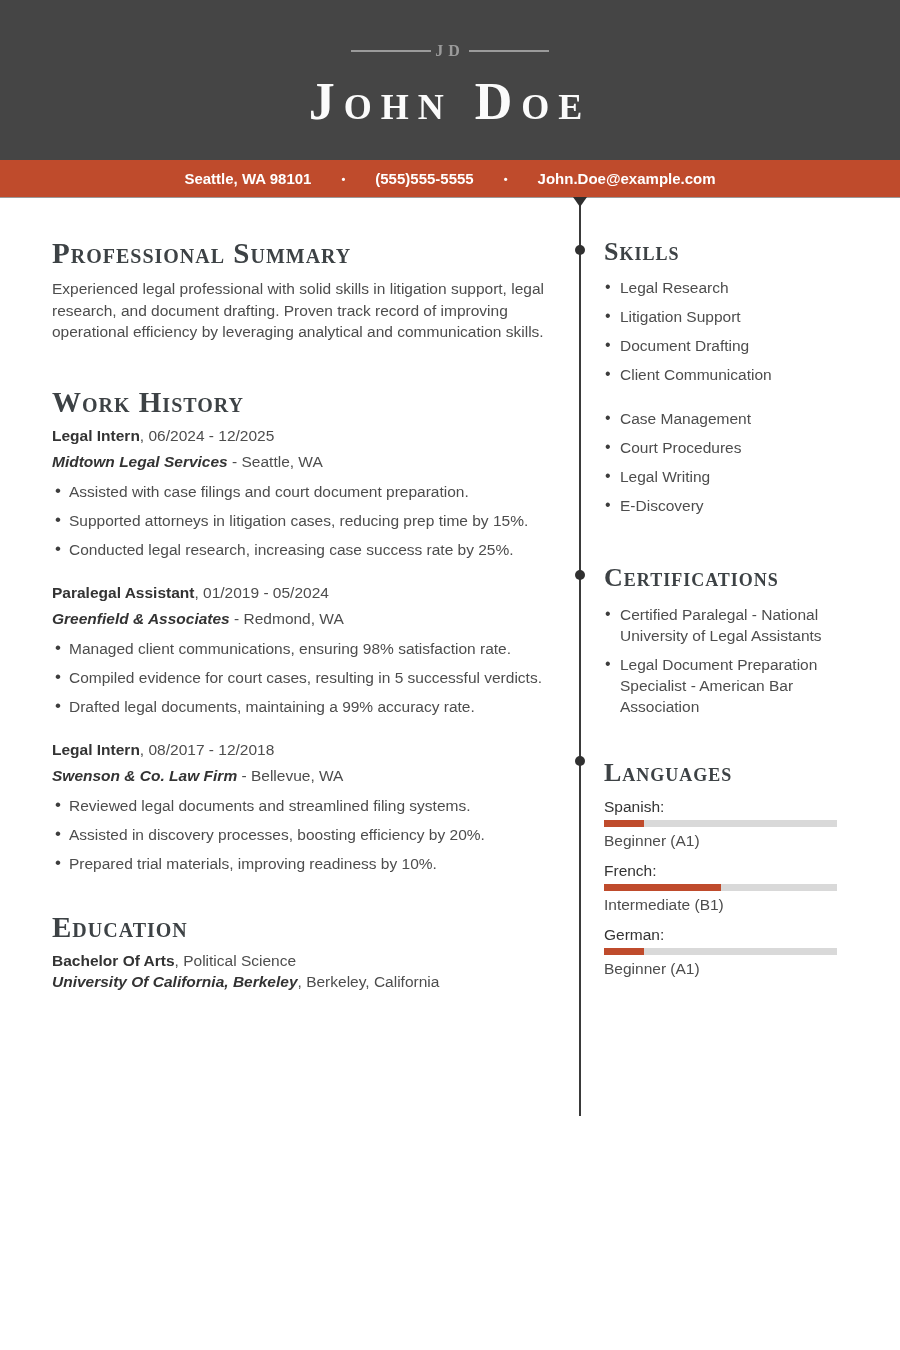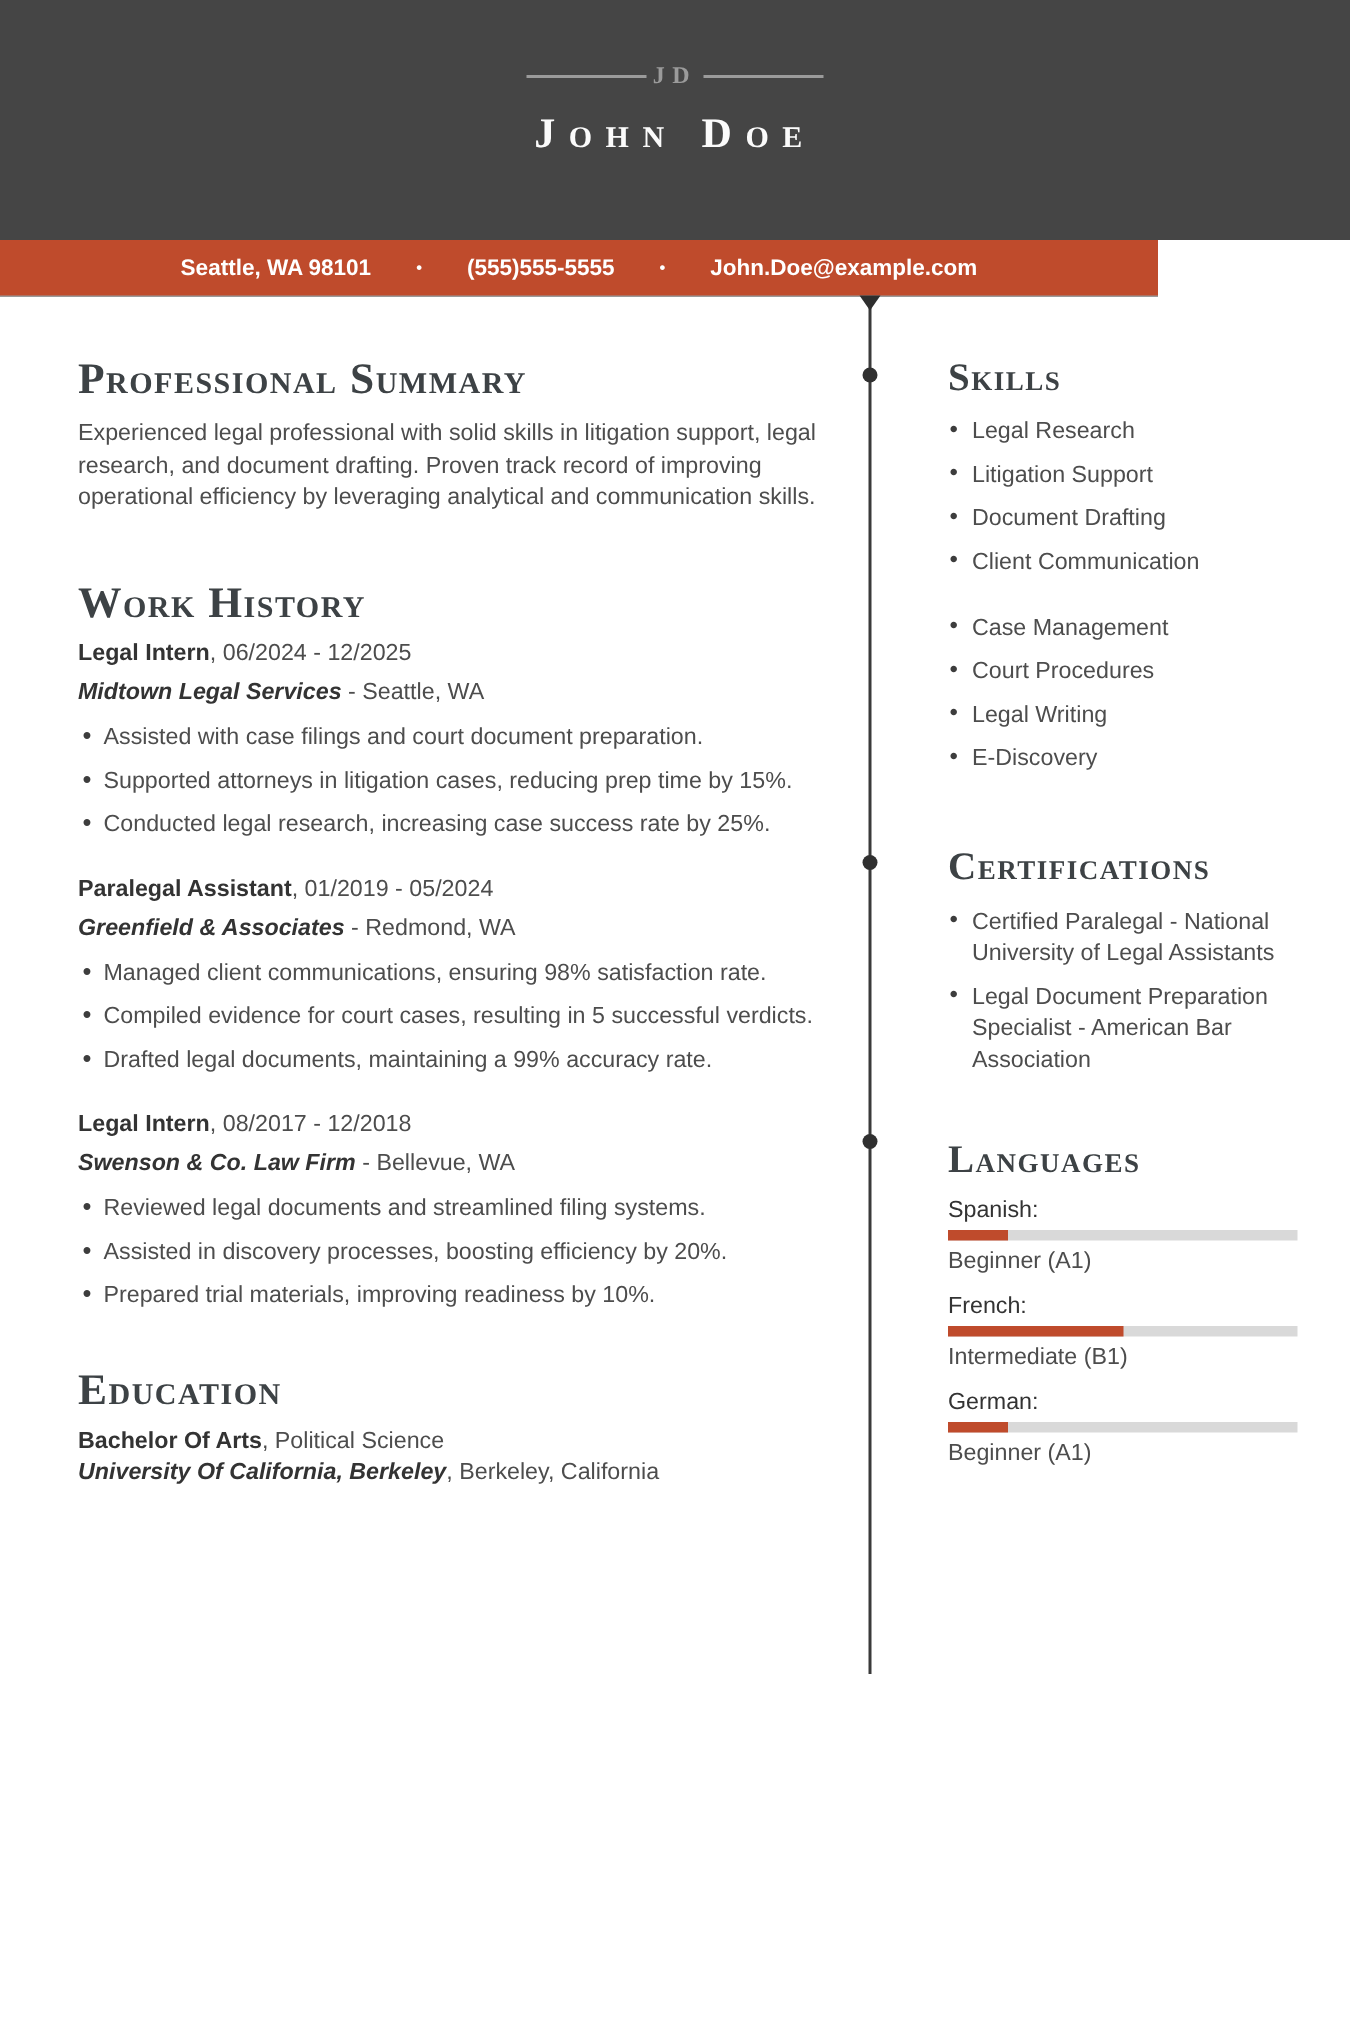--- a/index.html
+++ b/index.html
@@ -12,38 +12,38 @@
   .page{position:relative;width:900px;height:1350px;background:var(--page-bg);overflow:hidden;}
 
   
   .header{position:absolute;top:0;left:0;width:900px;height:160px;background:var(--header-bg);
           display:flex;flex-direction:column;align-items:center;}
   .monogram-row{margin-top:42px;display:flex;align-items:center;gap:4px;}
   .mono-rule{width:80px;height:2px;background:var(--monogram);}
   .monogram{font-family:"Liberation Serif",serif;font-size:16px;font-weight:bold;letter-spacing:5px;
             color:var(--monogram);text-transform:uppercase;}
   .name{margin-top:16px;font-family:"Liberation Serif",serif;font-variant:small-caps;font-weight:bold;
-        font-size:28px;letter-spacing:9px;color:#fbfbfb;line-height:1;}
-
-  
-  .contact-bar{position:absolute;top:160px;left:0;width:772px;height:38px;background:var(--accent);
+        font-size:52px;letter-spacing:9px;color:#fbfbfb;line-height:1;}
+
+  
+  .contact-bar{position:absolute;top:160px;left:0;width:900px;height:38px;background:var(--accent);
                border-bottom:1px solid #9a9a9a;display:flex;align-items:center;justify-content:center;gap:30px;
                color:#ffffff;font-size:15px;font-weight:bold;}
   .contact-sep{font-size:11px;position:relative;top:0px;}
 
   
   .divider{position:absolute;left:579px;top:198px;width:2px;height:918px;background:var(--divider);}
   .divider-arrow{position:absolute;top:-1px;left:50%;transform:translateX(-50%);width:0;height:0;
                  border-left:7px solid transparent;border-right:7px solid transparent;border-top:10px solid #2e2e2e;}
   .divider-dot{position:absolute;left:50%;transform:translateX(-50%);width:10px;height:10px;border-radius:50%;background:#303030;}
   .dot-skills{top:47px;} .dot-certs{top:372px;} .dot-langs{top:558px;}
 
   
   .left-col{position:absolute;left:52px;top:198px;width:505px;}
-  .right-col{position:absolute;left:632px;top:198px;width:240px;}
+  .right-col{position:absolute;left:604px;top:198px;width:240px;}
 
   h2.section{font-family:"Liberation Serif",serif;font-variant:small-caps;font-weight:bold;
              color:var(--heading);font-size:29px;line-height:30px;letter-spacing:1px;}
   .right-col h3.section{font-family:"Liberation Serif",serif;font-variant:small-caps;font-weight:bold;
              color:var(--heading);font-size:26px;line-height:28px;letter-spacing:1px;}
 
   .left-col{color:var(--body-text);font-size:15.5px;}
   .h-summary{margin-top:40px;}
   .summary-text{margin-top:10px;line-height:21.5px;}
 

